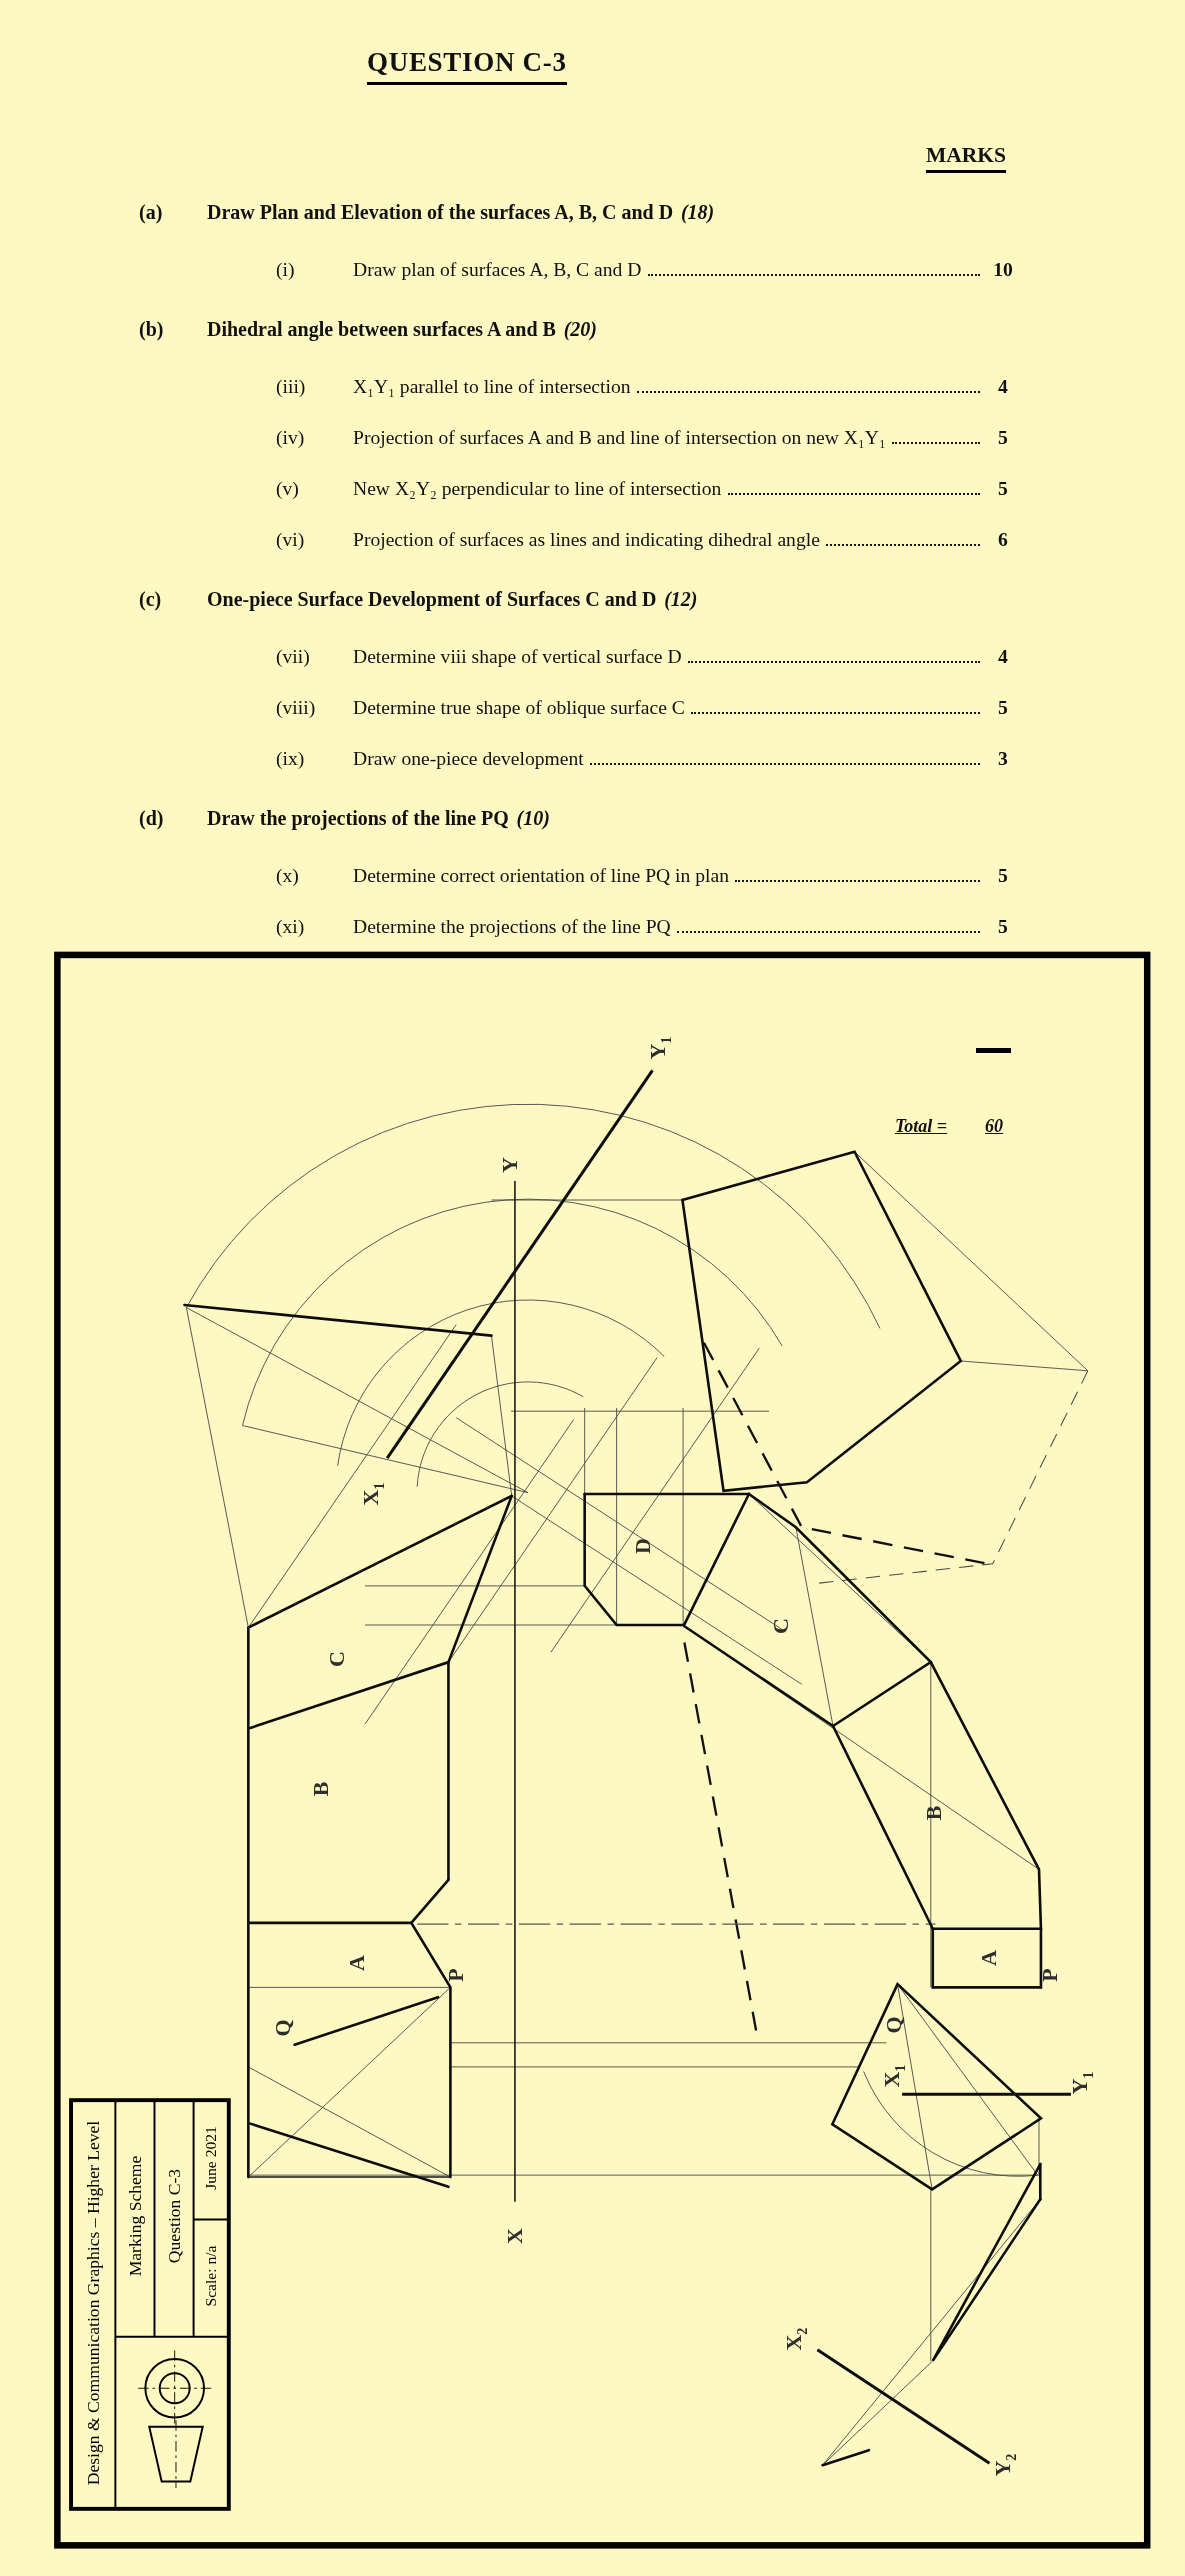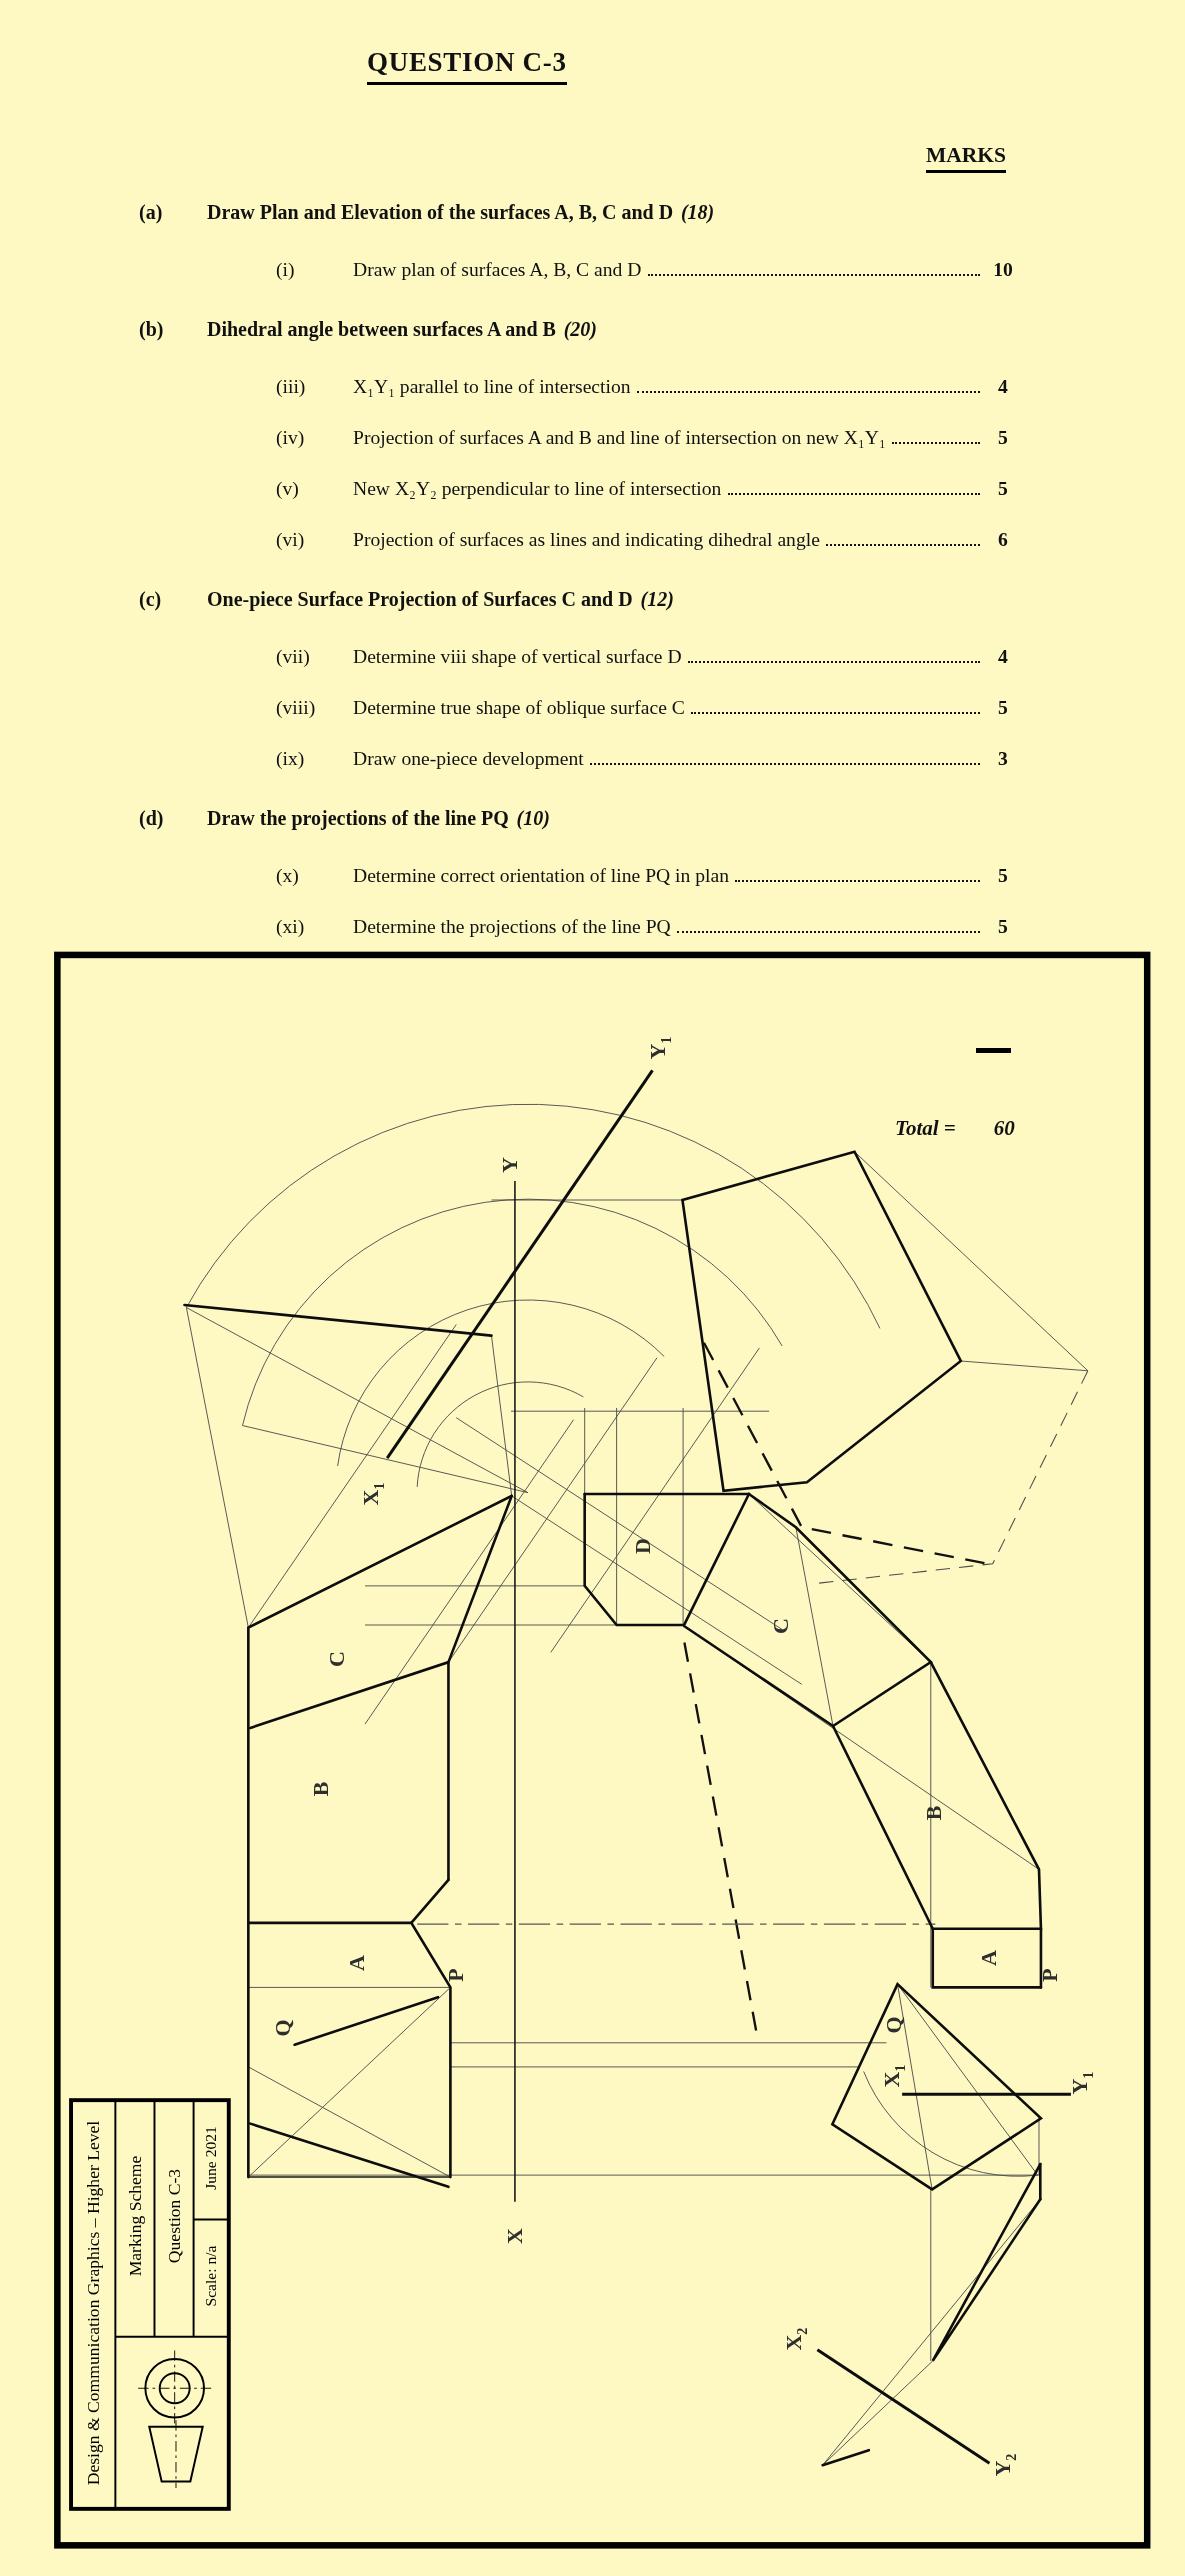--- a/index.html
+++ b/index.html
@@ -18,21 +18,21 @@
   .sec-label{width:68px;padding-left:139px;flex:none;}
   .sec-text{white-space:nowrap;}
   .sec-weight{font-style:italic;margin-left:7.8px;}
   .item{display:flex;align-items:flex-end;margin-bottom:29px;font-size:19.6px;line-height:22px;
         padding-left:276px;padding-right:162px;}
   .item-num{width:77px;flex:none;}
   .item-text{white-space:nowrap;}
   .leader{flex:1;border-bottom:2px dotted #111;margin:0 2.6px 4.6px 6.5px;min-width:19.6px;}
   .item-marks{width:40px;flex:none;text-align:center;font-weight:bold;}
   .sum-line{position:absolute;left:976px;top:1048px;width:35px;height:4.6px;background:#000;}
-  .total-row{position:absolute;left:895px;top:1116px;font-size:21px;font-weight:bold;font-style:italic;}
+  .total-row{position:absolute;left:895px;top:1116px;font-size:18px;font-weight:bold;font-style:italic;text-decoration:underline;}
   .total-value{margin-left:38px;}
 
   
   #drawing{position:absolute;left:0;top:0;width:1185px;height:2576px;}
   #drawing svg{position:absolute;left:0;top:0;}
   #labels{position:absolute;left:0;top:0;width:1185px;height:2576px;pointer-events:none;}
   .dlabel{position:absolute;transform:translate(-50%,-50%) rotate(-90deg);
           font-family:"Liberation Serif","DejaVu Serif",serif;font-weight:bold;
           font-size:22px;color:#2e2e2e;white-space:nowrap;}
   .dlabel sub{font-size:14.3px;}
@@ -89,21 +89,21 @@
           <div class="item">
             <span class="item-num">(vi)</span>
             <span class="item-text">Projection of surfaces as lines and indicating dihedral angle</span>
             <span class="leader"></span>
             <span class="item-marks">6</span>
           </div>
         </div>
         <div class="section">
           <div class="sec-head">
             <span class="sec-label">(c)</span>
-            <span class="sec-text">One-piece Surface Projection of Surfaces C and D</span>
+            <span class="sec-text">One-piece Surface Development of Surfaces C and D</span>
             <span class="sec-weight">(12)</span>
           </div>
           <div class="item">
             <span class="item-num">(vii)</span>
             <span class="item-text">Determine viii shape of vertical surface D</span>
             <span class="leader"></span>
             <span class="item-marks">4</span>
           </div>
           <div class="item">
             <span class="item-num">(viii)</span>

